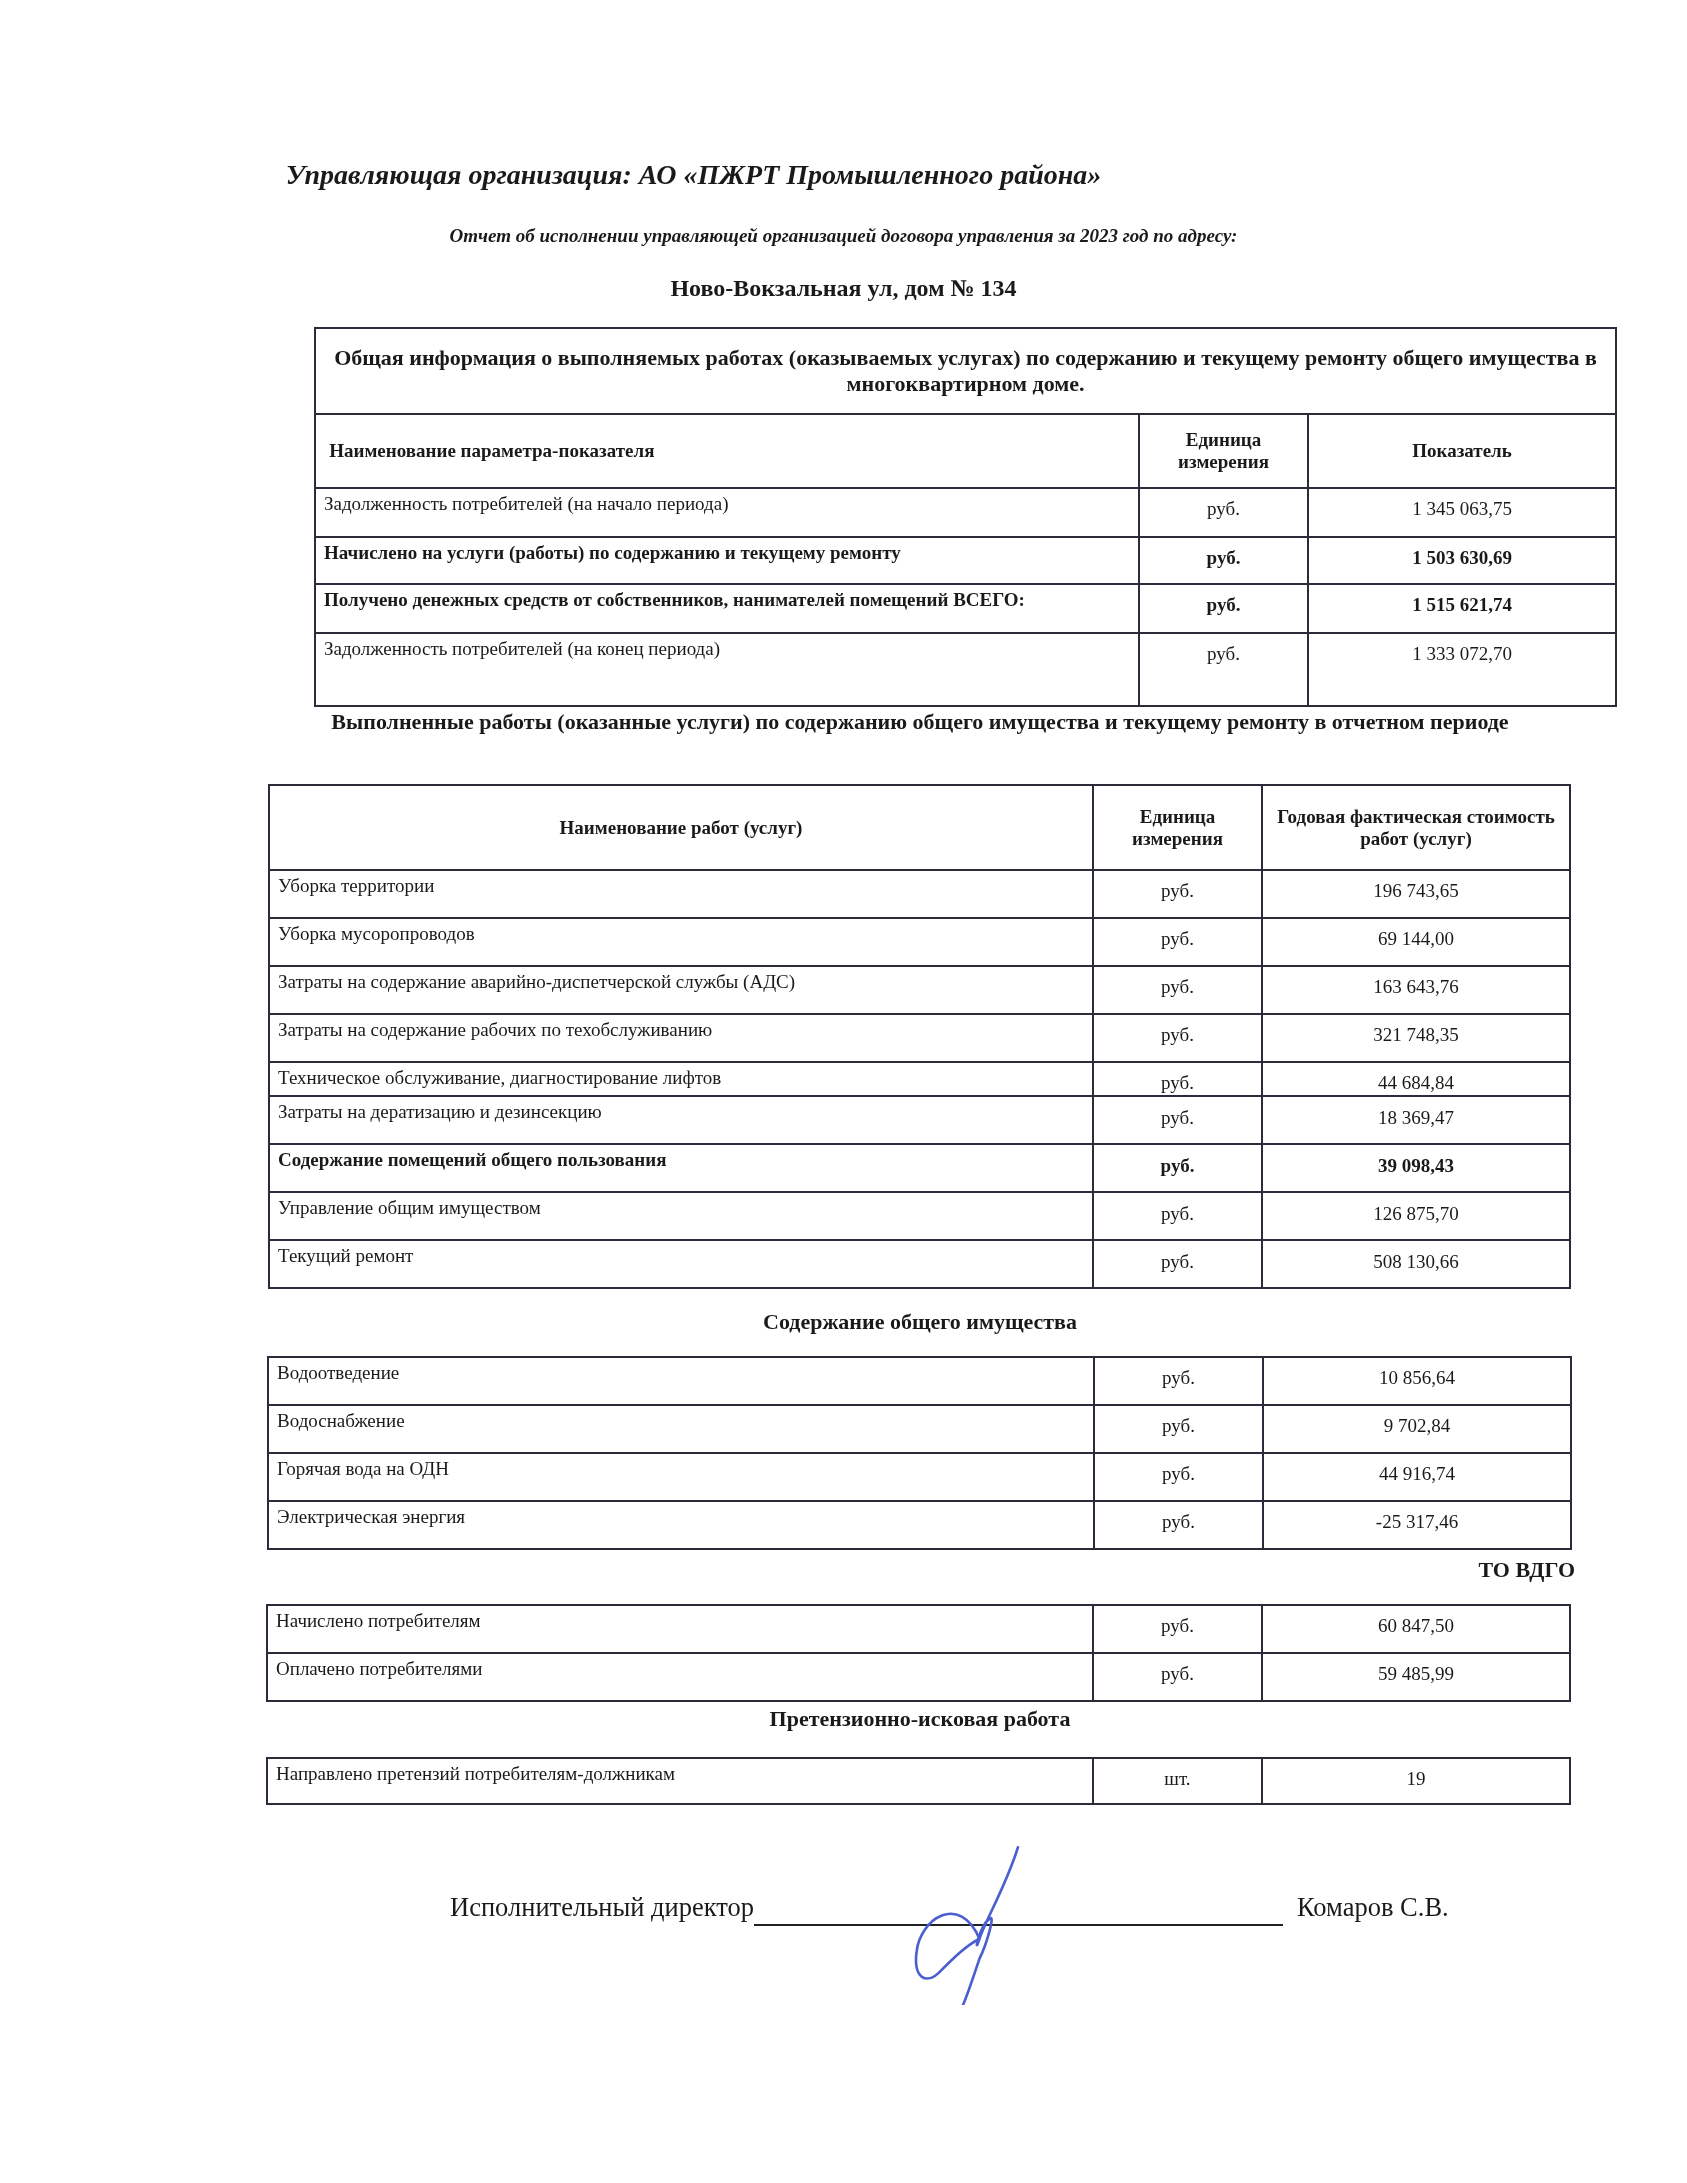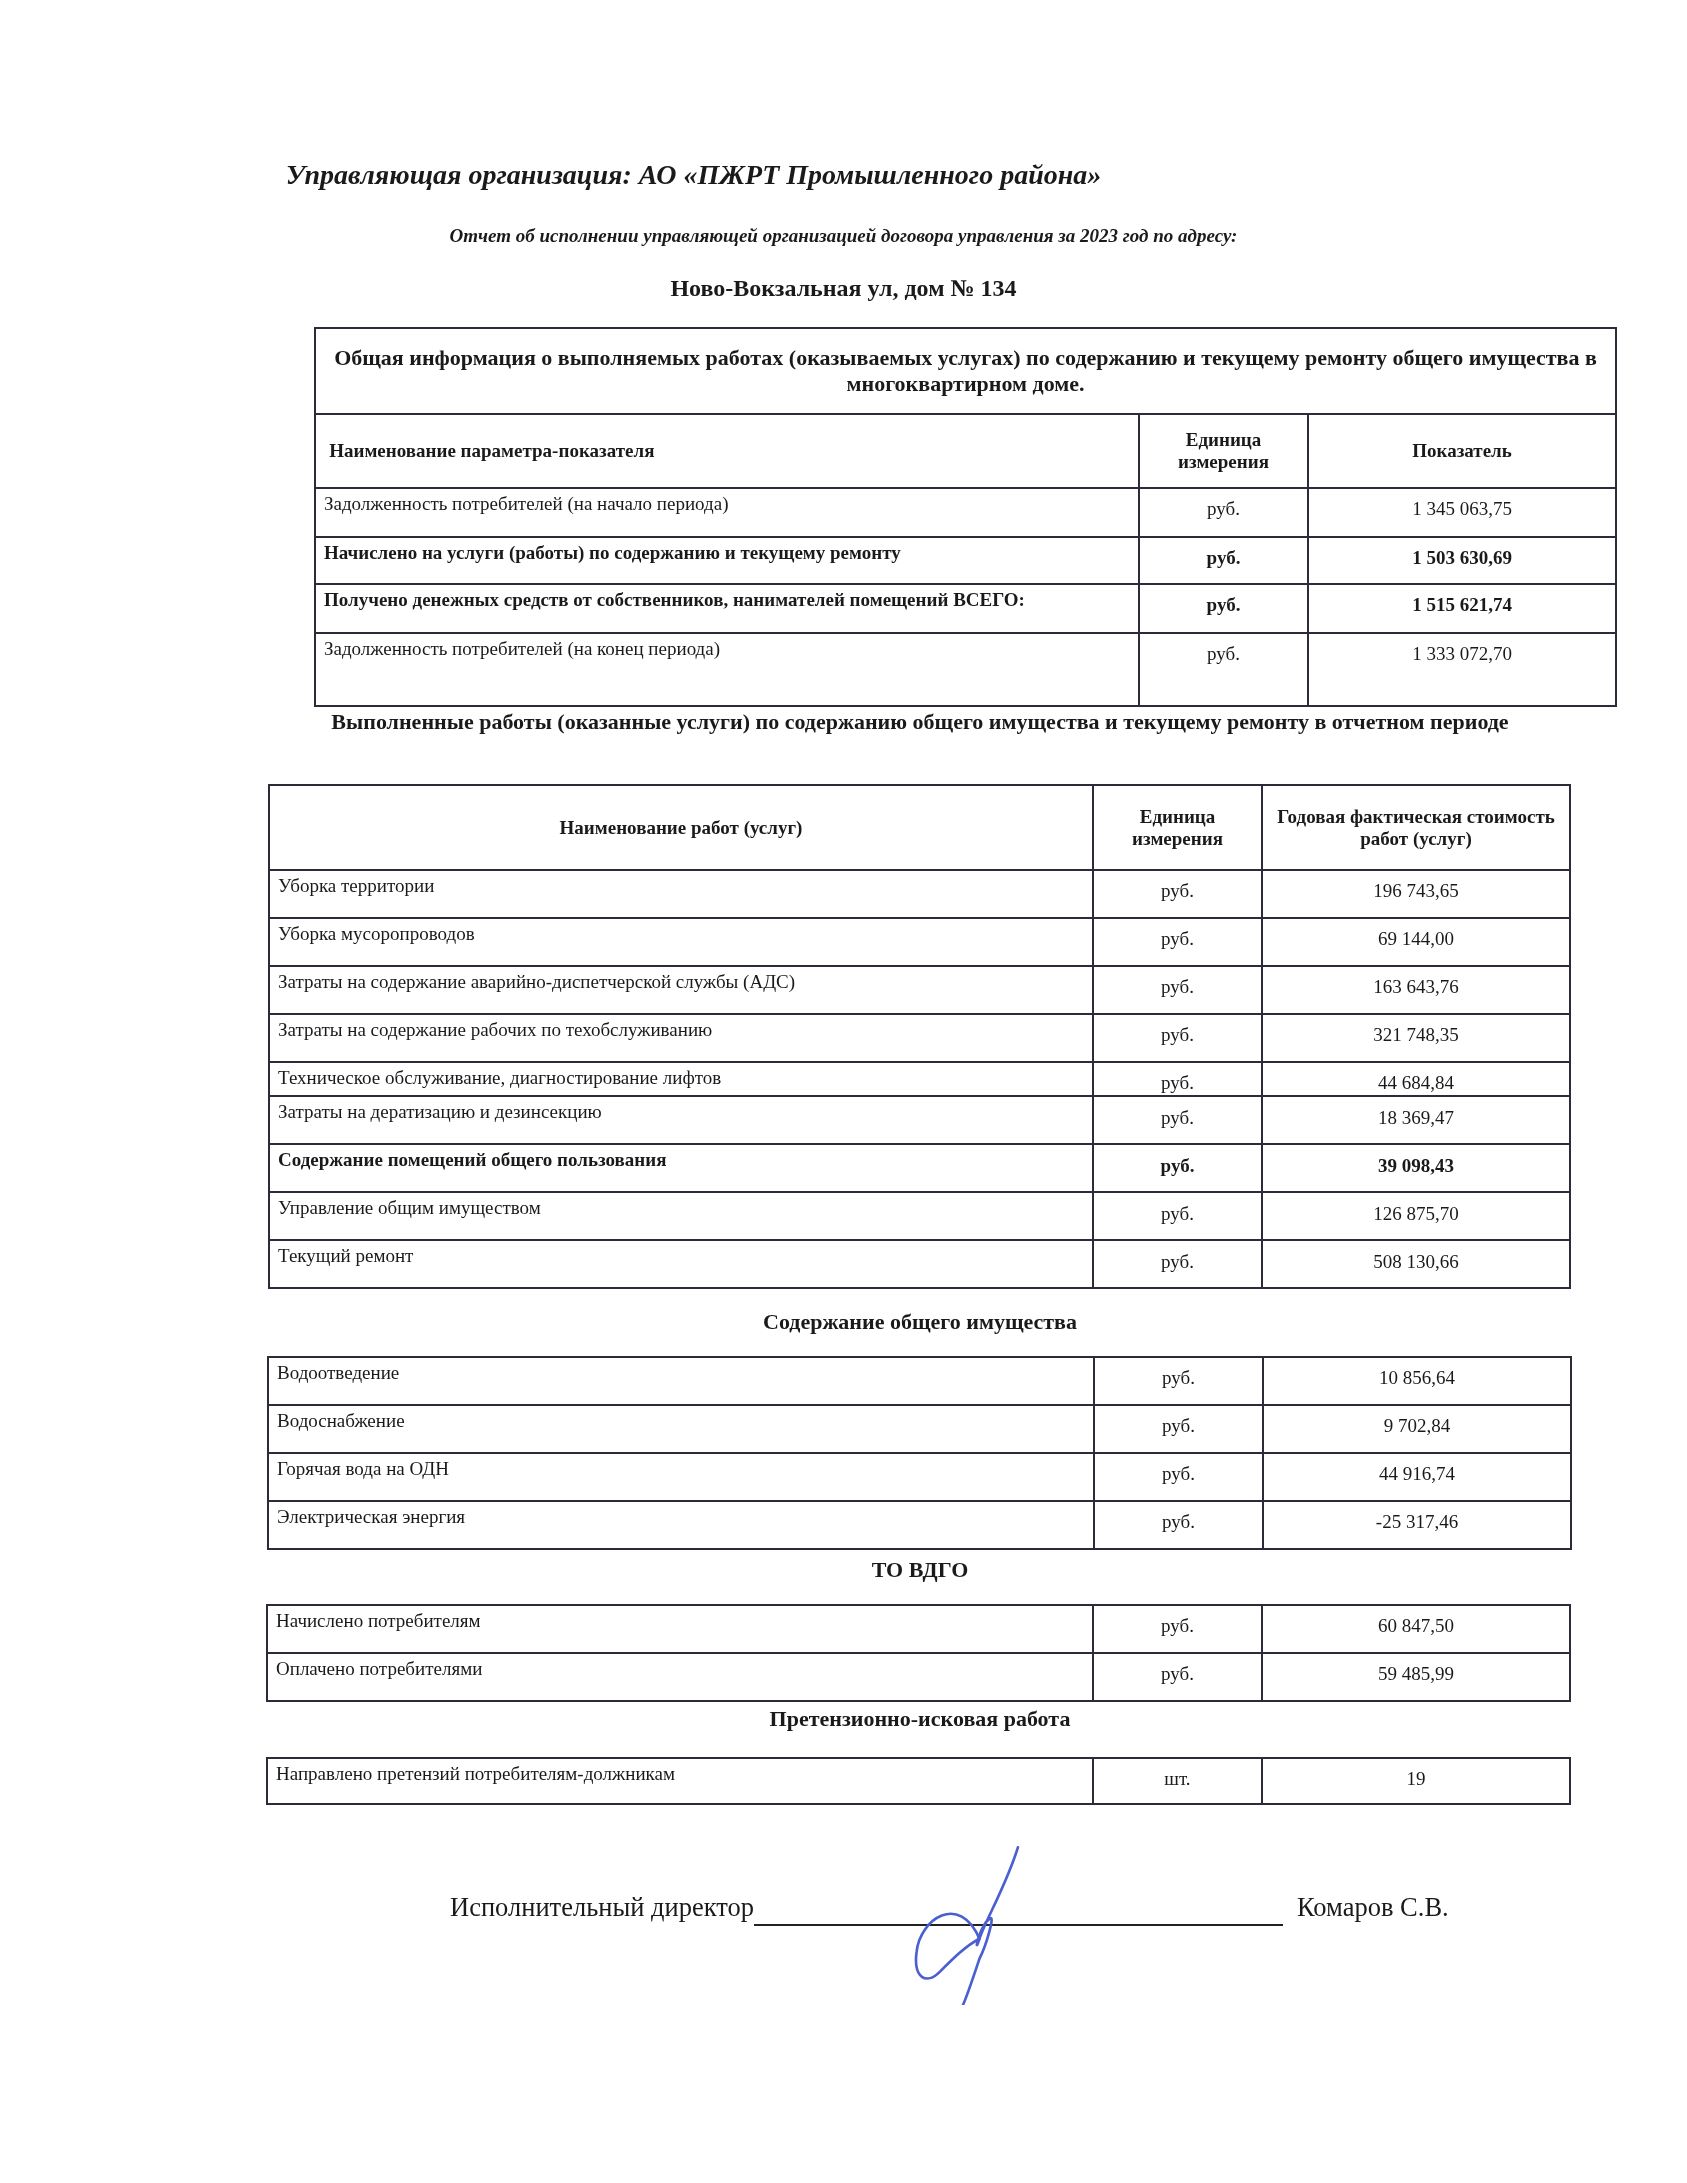--- a/index.html
+++ b/index.html
@@ -148,21 +148,21 @@
       <td class="val">44 916,74</td>
     </tr>
     <tr style="height:48px;">
       <td class="name">Электрическая энергия</td>
       <td class="unit">руб.</td>
       <td class="val">-25 317,46</td>
     </tr>
   </tbody>
     </table>
 
-  <div class="section-title" style="top:1555px;">ТО ВДГО</div>
+  <div class="section-title" style="top:1555px;text-align:right;">ТО ВДГО</div>
 
   <table style="top:1604px; left:266px; width:1305px;">
     <tbody>
         <tr style="height:48px;">
       <td class="name">Начислено потребителям</td>
       <td class="unit">руб.</td>
       <td class="val">60 847,50</td>
     </tr>
     <tr style="height:48px;">
       <td class="name">Оплачено потребителями</td>

